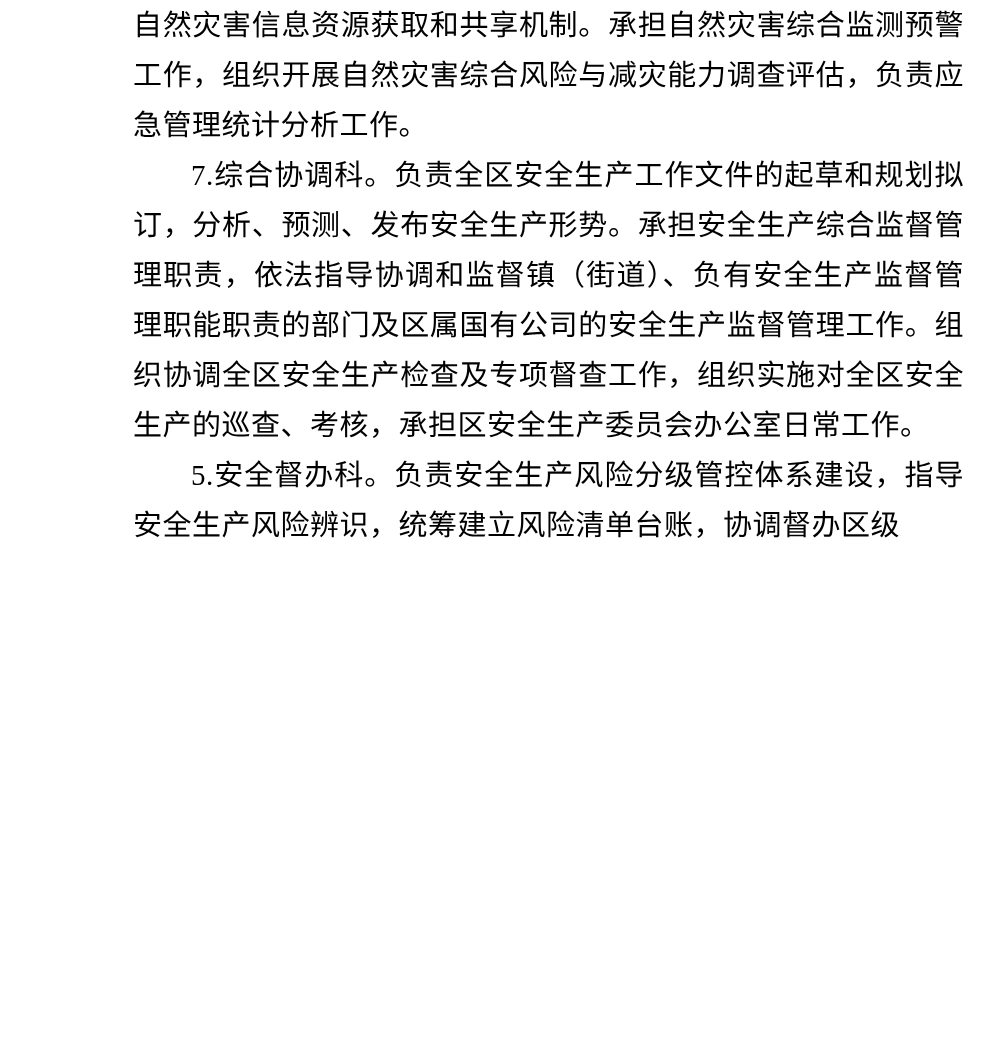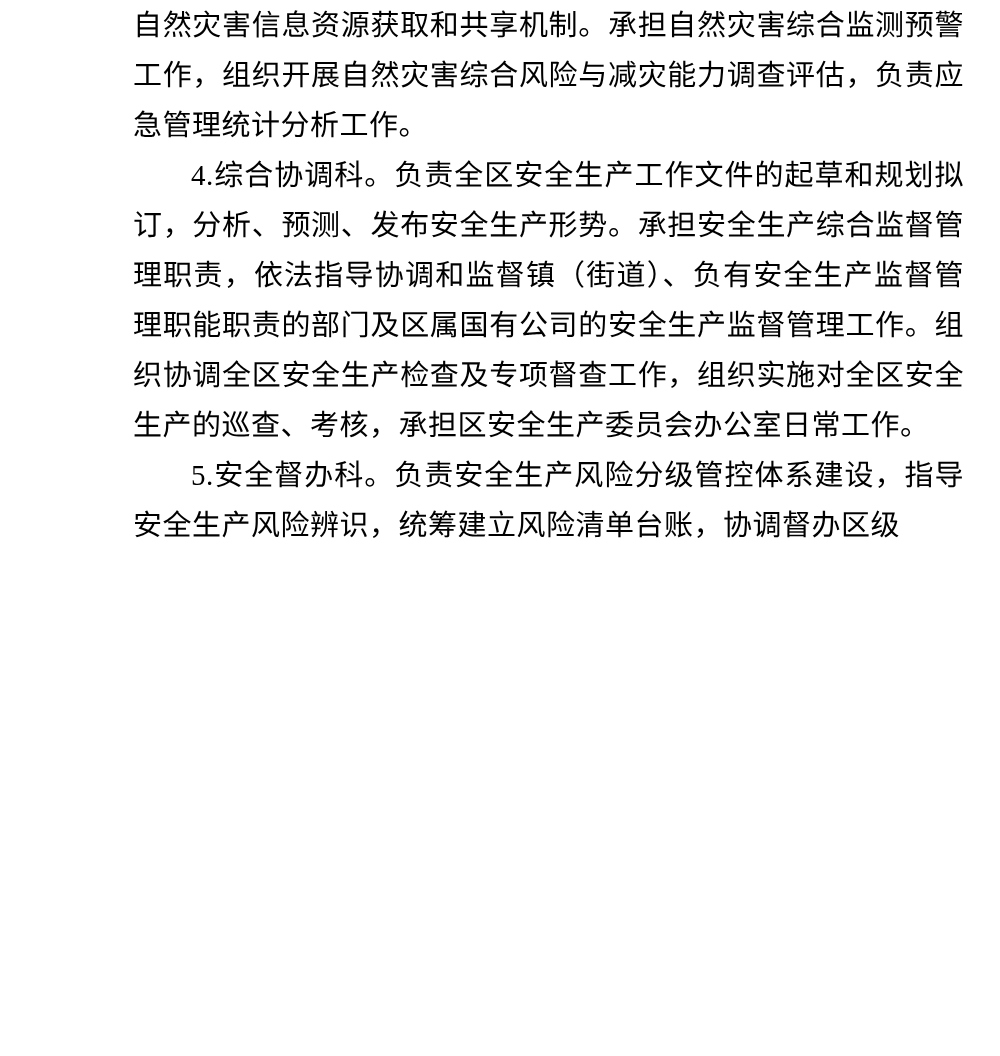--- a/index.html
+++ b/index.html
@@ -40,15 +40,15 @@
   }
   .para.no-indent {
     text-indent: 0;
   }
 </style>
 </head>
 <body>
 
 <div class="page">
   <p class="para no-indent">自然灾害信息资源获取和共享机制。承担自然灾害综合监测预警工作，组织开展自然灾害综合风险与减灾能力调查评估，负责应急管理统计分析工作。</p>
-  <p class="para indent">4.综合协调科。负责全区安全生产工作文件的起草和规划拟订，分析、预测、发布安全生产形势。承担安全生产综合监督管理职责，依法指导协调和监督镇（街道）、负有安全生产监督管理职能职责的部门及区属国有公司的安全生产监督管理工作。组织协调全区安全生产检查及专项督查工作，组织实施对全区安全生产的巡查、考核，承担区安全生产委员会办公室日常工作。</p>
+  <p class="para indent">7.综合协调科。负责全区安全生产工作文件的起草和规划拟订，分析、预测、发布安全生产形势。承担安全生产综合监督管理职责，依法指导协调和监督镇（街道）、负有安全生产监督管理职能职责的部门及区属国有公司的安全生产监督管理工作。组织协调全区安全生产检查及专项督查工作，组织实施对全区安全生产的巡查、考核，承担区安全生产委员会办公室日常工作。</p>
   <p class="para indent">5.安全督办科。负责安全生产风险分级管控体系建设，指导安全生产风险辨识，统筹建立风险清单台账，协调督办区级</p>
 </div>
 
 </body></html>

